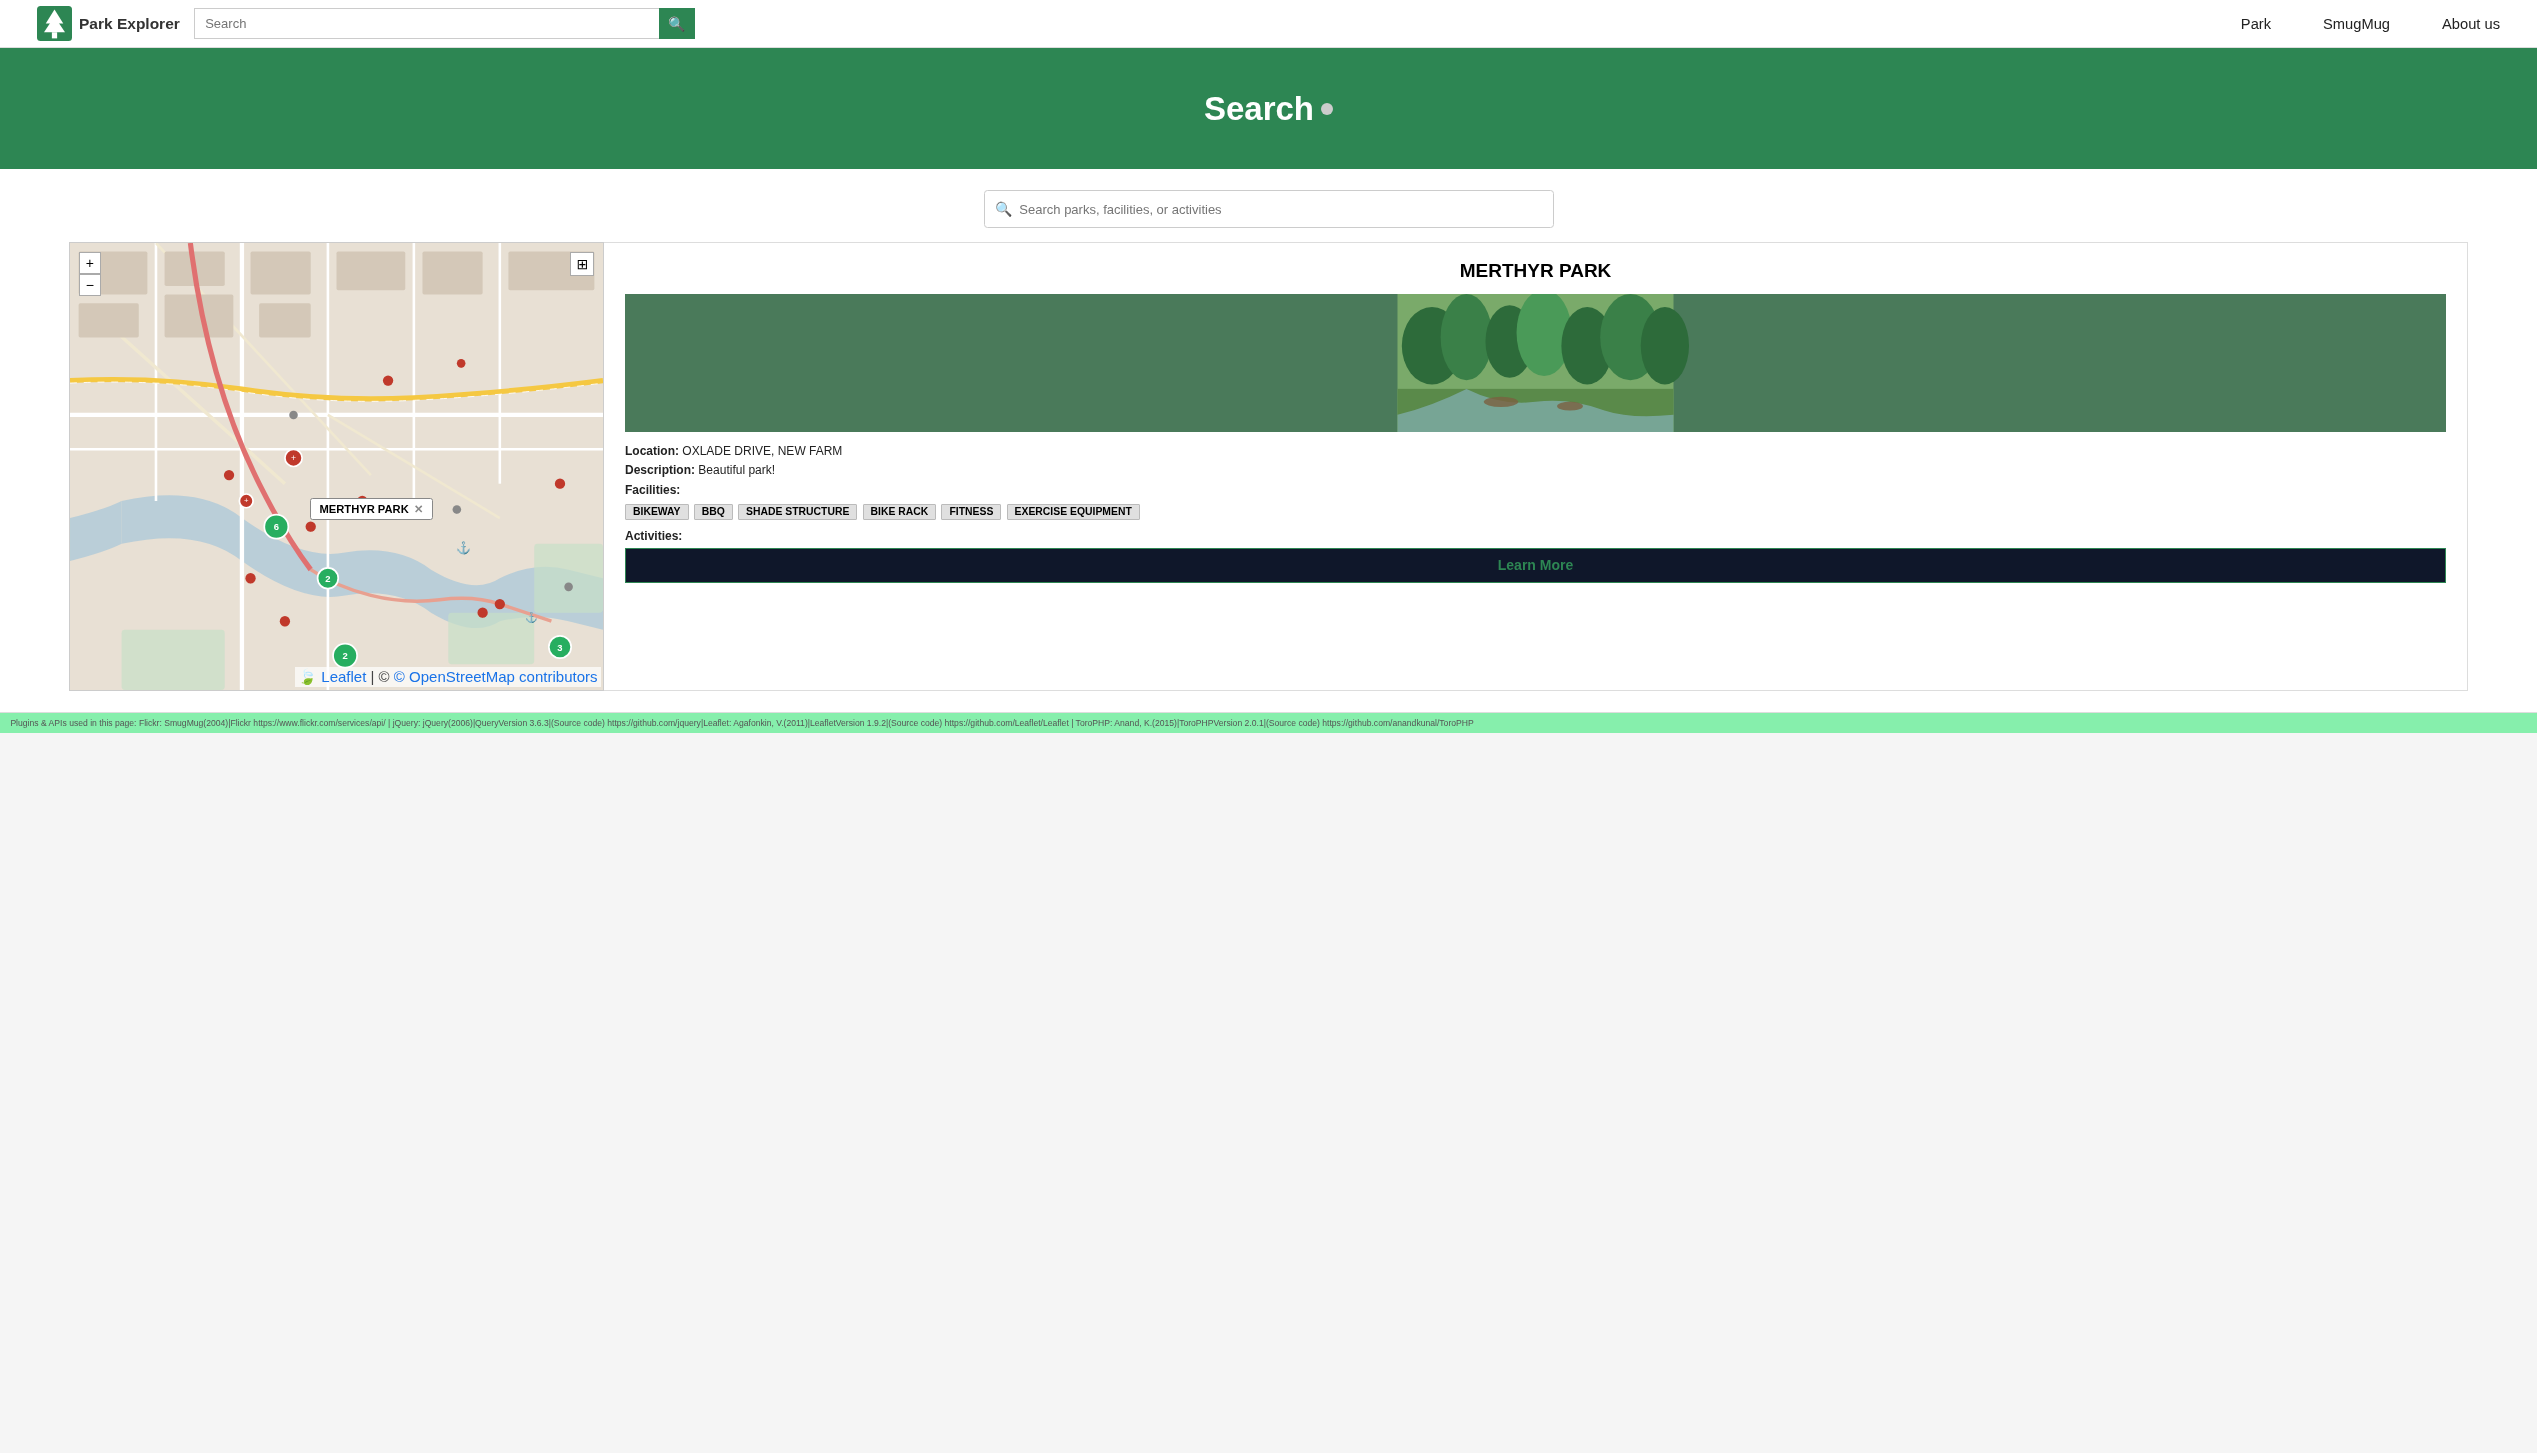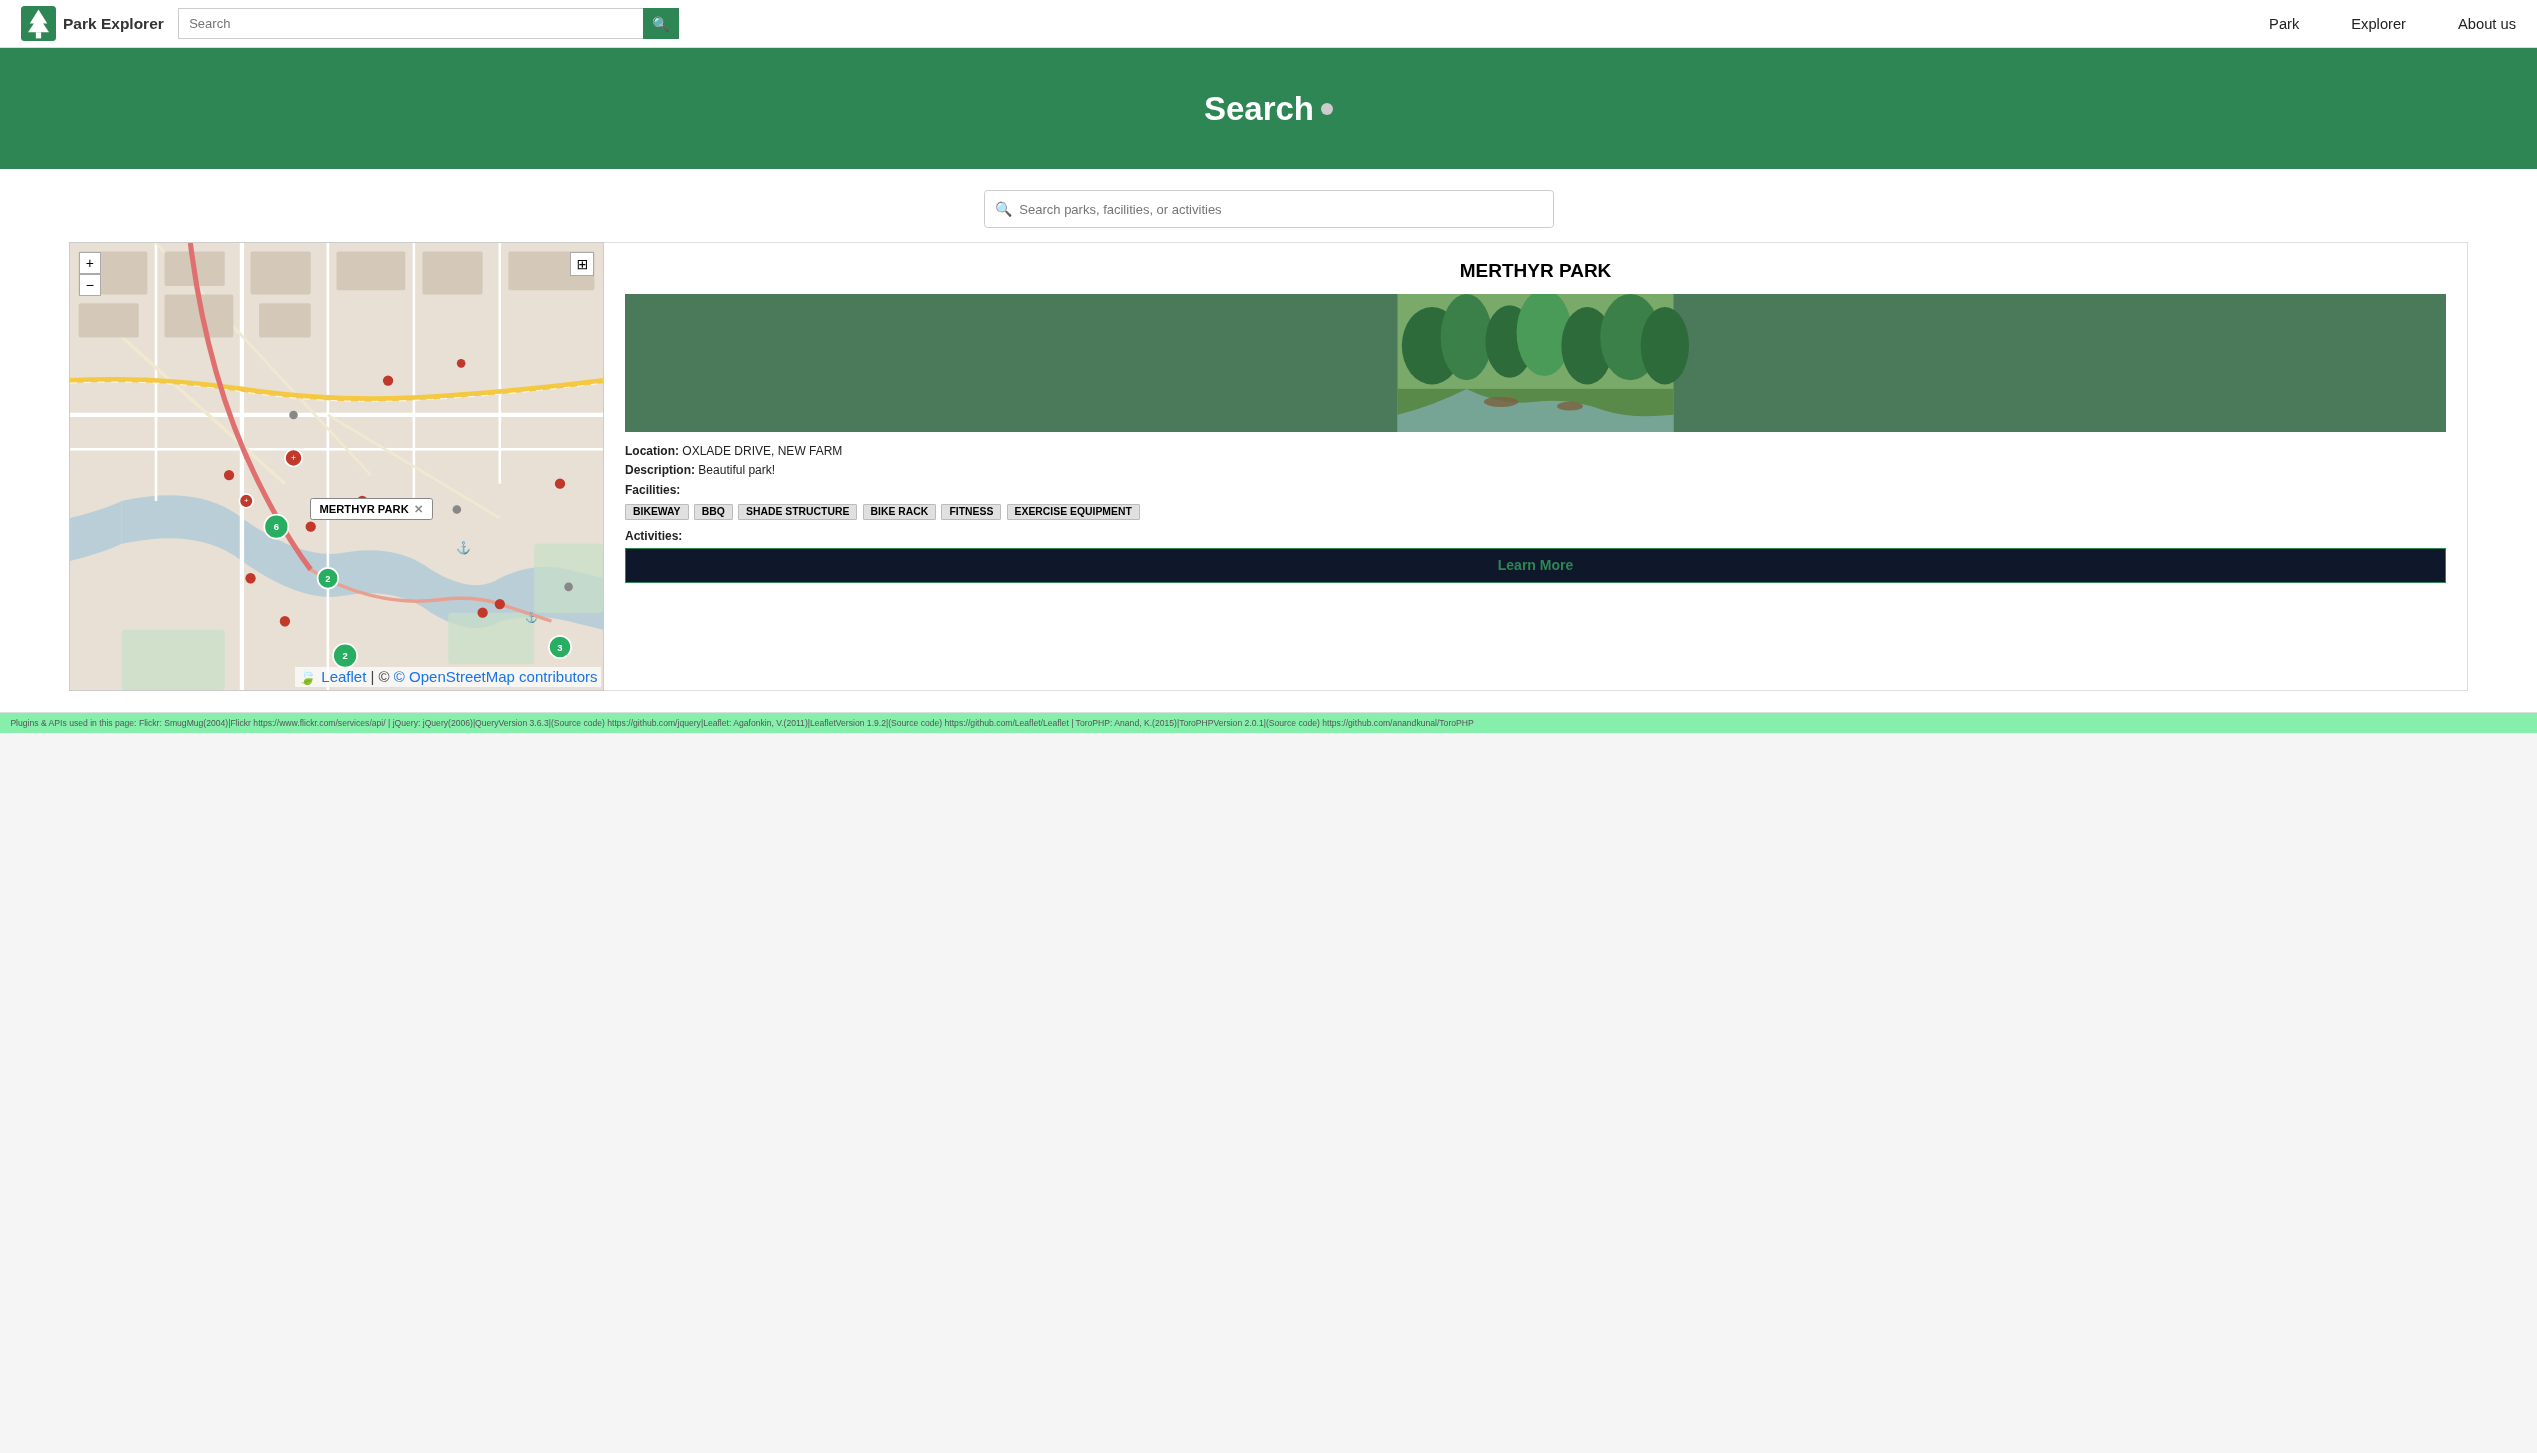--- a/index.html
+++ b/index.html
@@ -4,21 +4,21 @@
   <style>
     * { box-sizing: border-box; margin: 0; padding: 0; }
     body { font-family: Arial, sans-serif; background: #f5f5f5; min-width: 1036px; }
 
     
     .navbar {
       display: flex;
       align-items: center;
       background: #fff;
       border-bottom: 0.9px solid #ddd;
-      padding: 0 21px;
+      padding: 0 37px;
       height: 48px;
       position: relative;
     }
     .brand {
       display: flex;
       align-items: center;
       gap: 7px;
       text-decoration: none;
       color: #333;
       font-weight: bold;
@@ -306,21 +306,21 @@
 
   <div class="search-bar-wrap">
     <input type="text" placeholder="Search" style="">
     <button>
       <span>🔍</span>
     </button>
   </div>
 
   <div class="nav-links">
     <a>Park</a>
-    <a>Explorer</a>
+    <a>SmugMug</a>
     <a>About us</a>
   </div>
 </nav>
 
 <div class="hero">
   <div class="hero-title">
     <span>Search</span>
     <span class="hero-dot"></span>
   </div>
 </div>

